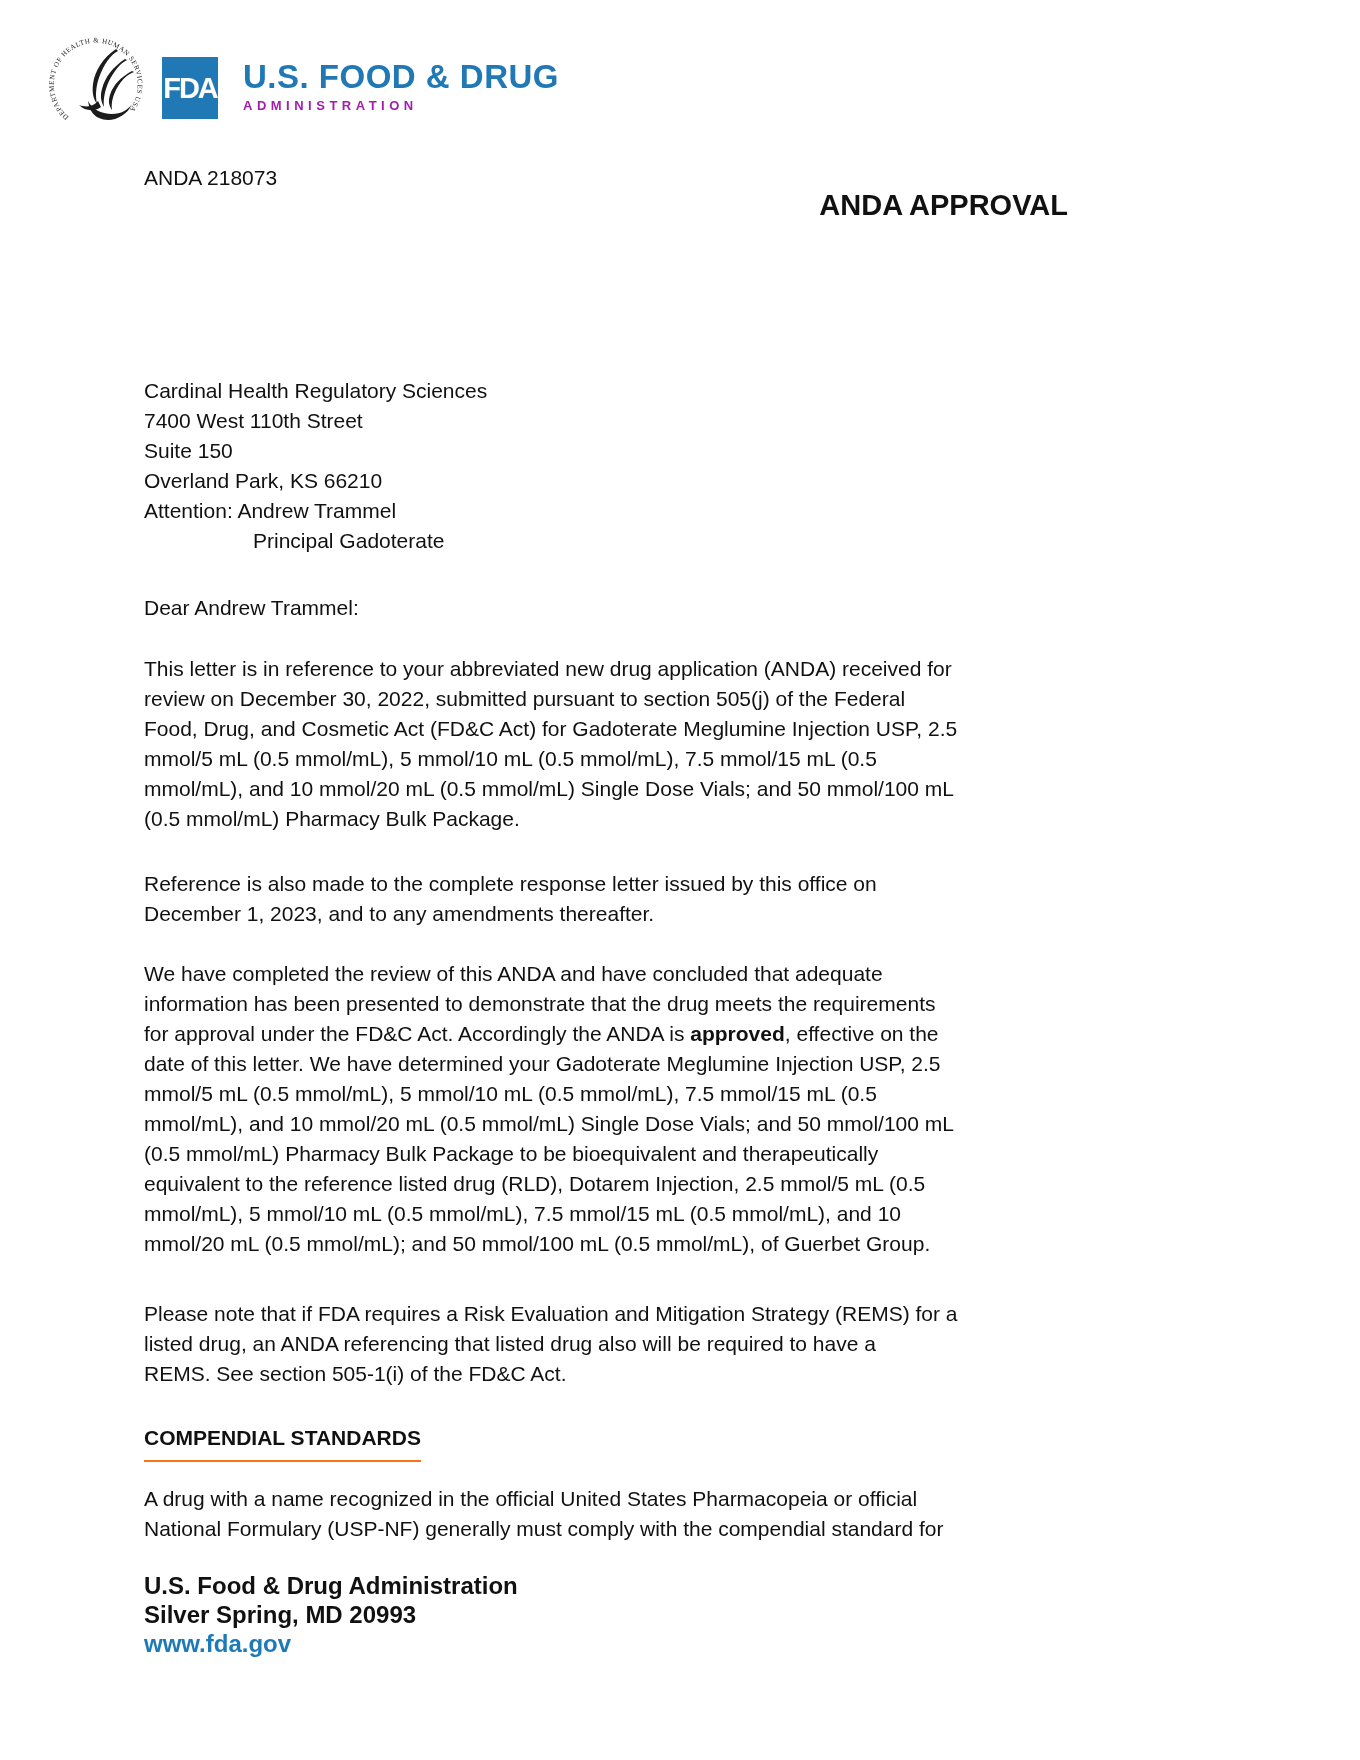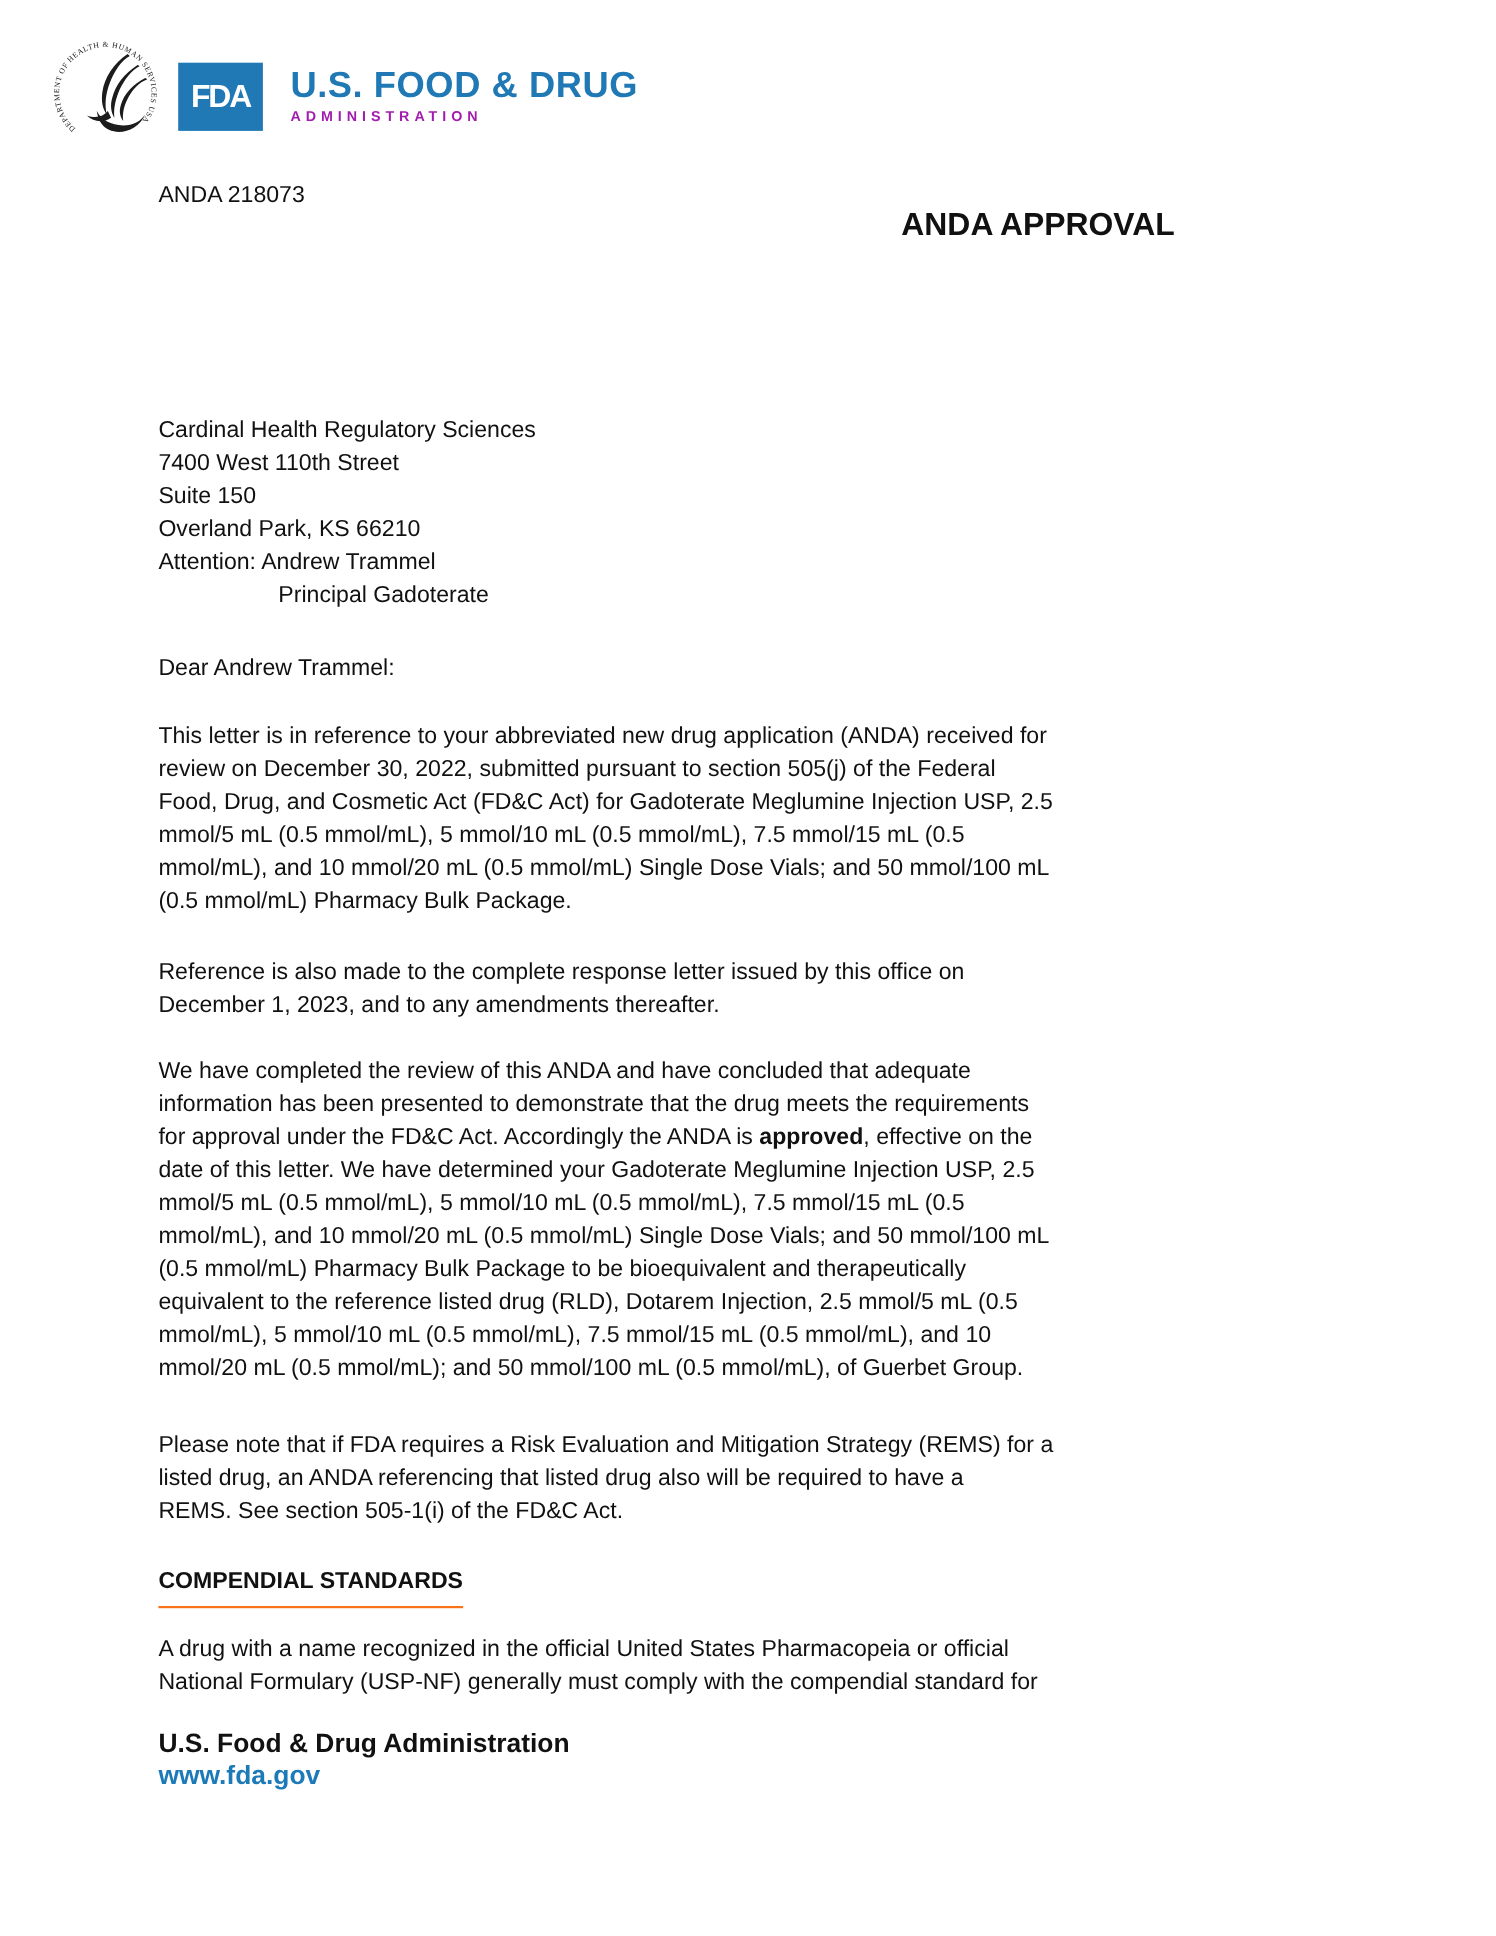--- a/index.html
+++ b/index.html
@@ -33,21 +33,21 @@
     flex: 0 0 auto;
     margin-left: -100px;
   }
   .fda-logo {
     display: flex;
     align-items: flex-start;
     margin-left: 14px;
     margin-top: 24px;
   }
   .fda-square {
-    width: 77px;
+    width: 56px;
     height: 62px;
     background: #2079b5;
     color: #ffffff;
     font-weight: bold;
     font-size: 29px;
     letter-spacing: -2px;
     display: flex;
     align-items: center;
     justify-content: center;
   }
@@ -207,16 +207,17 @@
 listed drug, an ANDA referencing that listed drug also will be required to have a
 REMS. See section 505-1(i) of the FD&amp;C Act.</p>
 
   <div class="section-heading"><span>COMPENDIAL STANDARDS</span></div>
 
   <p class="para p-compendial">A drug with a name recognized in the official United States Pharmacopeia or official
 National Formulary (USP-NF) generally must comply with the compendial standard for</p>
 
   <div class="footer">
     <div>U.S. Food &amp; Drug Administration</div>
+    <div>Silver Spring, MD 20993</div>
     <div><a class="footer-link">www.fda.gov</a></div>
   </div>
 
 </div>
 
 </body></html>

